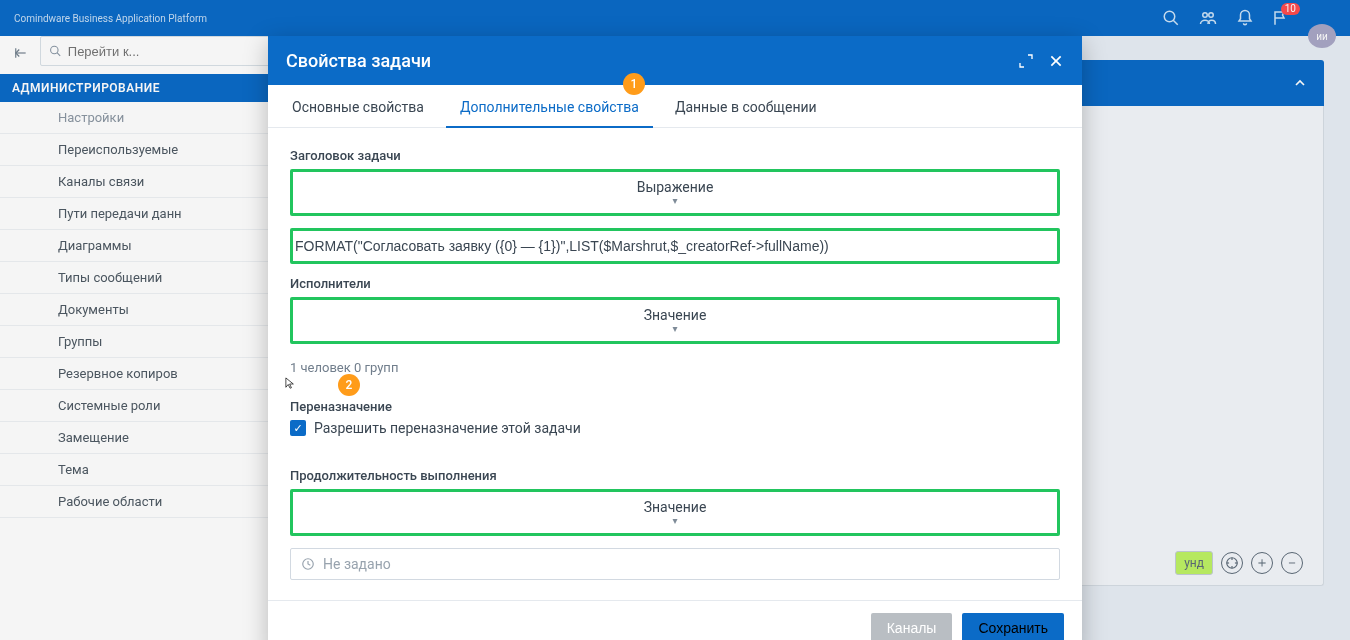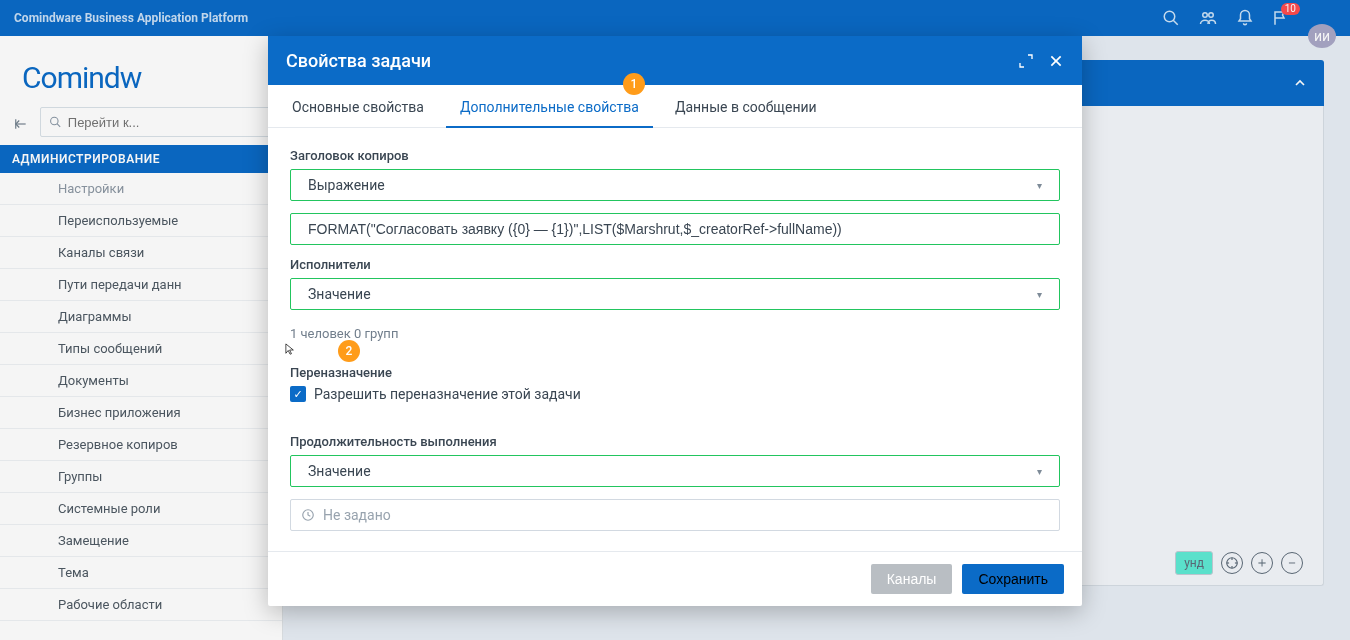--- a/index.html
+++ b/index.html
@@ -1,56 +1,56 @@
 <!DOCTYPE html>
 <html><head>
 <meta charset="utf-8">
 <style>
 * { box-sizing: border-box; margin: 0; padding: 0; }
 body { font-family: -apple-system, BlinkMacSystemFont, "Segoe UI", Roboto, Arial, sans-serif; font-size: 14px; color: #333; background: #e8eef5; overflow: hidden; width: 1350px; height: 640px; position: relative; }
 .top-header { background: #0b6bc7; color: #fff; height: 36px; display: flex; align-items: center; padding: 0 14px; }
-.top-header .title { font-size: 12px; font-weight: 700; color: #c9dff5; }
+.top-header .title { font-size: 10px; font-weight: 400; color: #c9dff5; }
 .top-header .actions { margin-left: auto; display: flex; align-items: center; gap: 18px; }
 .top-header .icon { color: #cde3f7; cursor: pointer; position: relative; }
 .badge-count { position: absolute; top: -6px; right: -10px; background: #ff4d4f; color: #fff; font-size: 10px; border-radius: 8px; padding: 1px 4px; line-height: 1; }
-.avatar-circle { width: 28px; height: 24px; border-radius: 50%; background: #a9a7c6; color: #fff; font-size: 14px; display: flex; align-items: center; justify-content: center; margin-top: 36px; }
+.avatar-circle { width: 28px; height: 24px; border-radius: 50%; background: #a9a7c6; color: #fff; font-size: 10px; display: flex; align-items: center; justify-content: center; margin-top: 36px; }
 .layout { display: flex; height: calc(640px - 36px); }
 .left-col { width: 282px; background: #fff; box-shadow: 1px 0 0 #e0e4e8; display: flex; flex-direction: column; }
 .brand-row { padding: 24px 22px 12px 22px; }
 .brand-txt { font-size: 30px; font-weight: 400; color: #0b6bc7; letter-spacing: -1px; }
 .navtool { display: flex; align-items: flex-end; gap: 6px; padding: 0 8px 8px 8px; }
 .collapse-btn { width: 26px; height: 26px; display: flex; align-items: center; justify-content: center; color: #72808e; border: 1px solid transparent; cursor: pointer; }
 .search-wrap { flex: 1; display: flex; align-items: center; border: 1px solid #d9e1e8; border-radius: 2px; height: 30px; padding: 0 8px; color: #8a97a5; gap: 6px; }
 .search-wrap input { border: 0; outline: 0; font-size: 13px; width: 100%; color: #444; background: transparent; }
 .sidebar-list { overflow: hidden; }
 .sidebar-head { background: #0b6bc7; color: #fff; font-size: 12px; font-weight: 600; letter-spacing: 0.5px; padding: 7px 12px; }
 .sb-item { padding: 8px 12px 8px 58px; font-size: 13px; color: #4f5a64; border-bottom: 1px solid #eef1f4; cursor: pointer; white-space: nowrap; overflow: hidden; }
 .sb-item.dim { color: #8c97a3; }
 .main-col { flex: 1; padding: 24px 26px; }
 .panel-head { background: #0b6bc7; border-radius: 3px 3px 0 0; height: 46px; display: flex; align-items: center; padding: 0 16px; color: #fff; }
 .panel-head .chev { margin-left: auto; }
 .panel-body { background: #f3f6fa; border: 1px solid #d6dde4; border-top: 0; border-radius: 0 0 3px 3px; height: 480px; position: relative; }
 .panel-footer-tools { position: absolute; bottom: 10px; right: 20px; display: flex; gap: 8px; align-items: center; color: #5d6b79; }
 .circle-btn { width: 22px; height: 22px; border: 1.5px solid #5d6b79; border-radius: 50%; display: flex; align-items: center; justify-content: center; font-size: 14px; cursor: pointer; }
-.pill-txt { font-size: 12px; border: 1px solid #c3cdd6; border-radius: 3px; padding: 4px 8px; background: #5eead4; }
+.pill-txt { font-size: 12px; border: 1px solid #c3cdd6; border-radius: 3px; padding: 4px 8px; background: #bef264; }
 
 .modal-overlay { position: absolute; inset: 0; background: rgba(0,0,0,0.04); display: flex; align-items: flex-start; justify-content: center; }
 .modal { width: 814px; margin-top: 36px; background: #fff; border-radius: 2px; box-shadow: 0 6px 24px rgba(0,0,0,0.25); display: flex; flex-direction: column; }
 .modal-header { background: #0b6bc7; color: #fff; padding: 14px 18px; display: flex; align-items: center; }
 .modal-header h2 { font-size: 18px; font-weight: 500; }
 .modal-header .mh-actions { margin-left: auto; display: flex; gap: 14px; }
 .modal-header .mh-actions span { cursor: pointer; }
 .modal-tabs { display: flex; gap: 28px; padding: 0 20px; border-bottom: 1px solid #e5e9ee; }
 .tab { padding: 14px 4px 12px 4px; font-size: 14px; color: #3a4652; cursor: pointer; position: relative; }
 .tab.active { color: #0b6bc7; }
 .tab.active::after { content: ""; position: absolute; left: -10px; right: -10px; bottom: -1px; height: 2px; background: #0b6bc7; }
 .step-badge { position: absolute; width: 22px; height: 22px; border-radius: 50%; background: #ff9c1a; color: #fff; font-size: 12px; display: flex; align-items: center; justify-content: center; font-weight: 500; z-index: 5; }
 .modal-body { padding: 14px 22px 8px 22px; position: relative; }
 .form-label { font-size: 13px; color: #3a4652; margin: 6px 0 6px 0; display: block; font-weight: 500; }
-.form-select, .form-input { width: 100%; border: 1px solid #22c55e; border-radius: 2px; padding: 7px 17px; font-size: 14px; color: #3a4652; background: #fff; display: flex; align-items: center; justify-content: space-between; }
+.form-select, .form-input { width: 100%; border: 3px solid #22c55e; border-radius: 2px; padding: 7px 2px; font-size: 14px; color: #3a4652; background: #fff; display: flex; align-items: center; justify-content: space-between; flex-direction: column; }
 .form-select .chev-dn { color: #7e8b98; font-size: 10px; }
 .form-input input { border: 0; outline: 0; width: 100%; font-size: 14px; color: #3a4652; }
 .form-block { margin-bottom: 12px; }
 .hint-row { font-size: 13px; color: #717e8c; padding: 4px 0 2px 0; }
 .chk-row { display: flex; align-items: center; gap: 8px; font-size: 14px; color: #3a4652; margin-top: 2px; }
 .chk { width: 16px; height: 16px; border-radius: 2px; background: #0b6bc7; color: #fff; display: flex; align-items: center; justify-content: center; font-size: 11px; }
 .time-input { display: flex; align-items: center; gap: 8px; border: 1px solid #d2d9e1; border-radius: 2px; padding: 7px 10px; color: #98a3ae; }
 .modal-footer { border-top: 1px solid #e5e9ee; padding: 12px 18px; display: flex; justify-content: flex-end; gap: 10px; }
 .btn { padding: 7px 16px; border-radius: 2px; font-size: 14px; cursor: pointer; border: 0; }
 .btn-secondary { background: #b9bec3; color: #fff; }
@@ -88,23 +88,20 @@
           <path d="M4 21V4h12l-2 4 2 4H4"></path>
         </svg>
       <span class="badge-count">10</span>
     </span>
     <span class="avatar-circle">ии</span>
   </div>
 </div>
 
 <div class="layout">
   <div class="left-col">
-    <div class="brand-row">
-      <span class="brand-txt">Comindw</span>
-    </div>
     <div class="navtool">
       <div class="collapse-btn">
         <svg width="16" height="14" viewBox="0 0 24 24" fill="none" stroke="#72808e" stroke-width="2">
             <line x1="4" y1="12" x2="20" y2="12"></line>
             <polyline points="9 6 3 12 9 18"></polyline>
             <line x1="3" y1="4" x2="3" y2="20"></line>
           </svg>
       </div>
       <div class="search-wrap">
         <svg width="14" height="14" viewBox="0 0 24 24" fill="none" stroke="currentColor" stroke-width="2">
@@ -116,23 +113,22 @@
     </div>
     <div class="sidebar-list">
       <div class="sidebar-head">АДМИНИСТРИРОВАНИЕ</div>
       <div class="sb-item dim">Настройки</div>
       <div class="sb-item">Переиспользуемые</div>
       <div class="sb-item">Каналы связи</div>
       <div class="sb-item">Пути передачи данн</div>
       <div class="sb-item">Диаграммы</div>
       <div class="sb-item">Типы сообщений</div>
       <div class="sb-item">Документы</div>
-      <div class="sb-item">Бизнес приложения</div>
+      <div class="sb-item">Группы</div>
       <div class="sb-item">Резервное копиров</div>
-      <div class="sb-item">Группы</div>
       <div class="sb-item">Системные роли</div>
       <div class="sb-item">Замещение</div>
       <div class="sb-item">Тема</div>
       <div class="sb-item">Рабочие области</div>
     </div>
   </div>
 
   <div class="main-col">
     <div class="panel-head">
       <span class="chev">
@@ -183,21 +179,21 @@
       <div class="tab">Основные свойства</div>
       <div class="tab active" style="position:relative;">
         <span>Дополнительные свойства</span>
         <span class="step-badge" style="top:-12px; right:-2px; left:auto;">1</span>
       </div>
       <div class="tab">Данные в сообщении</div>
     </div>
     <div class="modal-body">
 
       <div class="form-block">
-        <label class="form-label">Заголовок копиров</label>
+        <label class="form-label">Заголовок задачи</label>
         <div class="form-select">
           <span>Выражение</span>
           <span class="chev-dn">▾</span>
         </div>
       </div>
 
       <div class="form-block">
         <div class="form-input">
           <input value="FORMAT(&quot;Согласовать заявку ({0} — {1})&quot;,LIST($Marshrut,$_creatorRef-&gt;fullName))" style="">
         </div>

